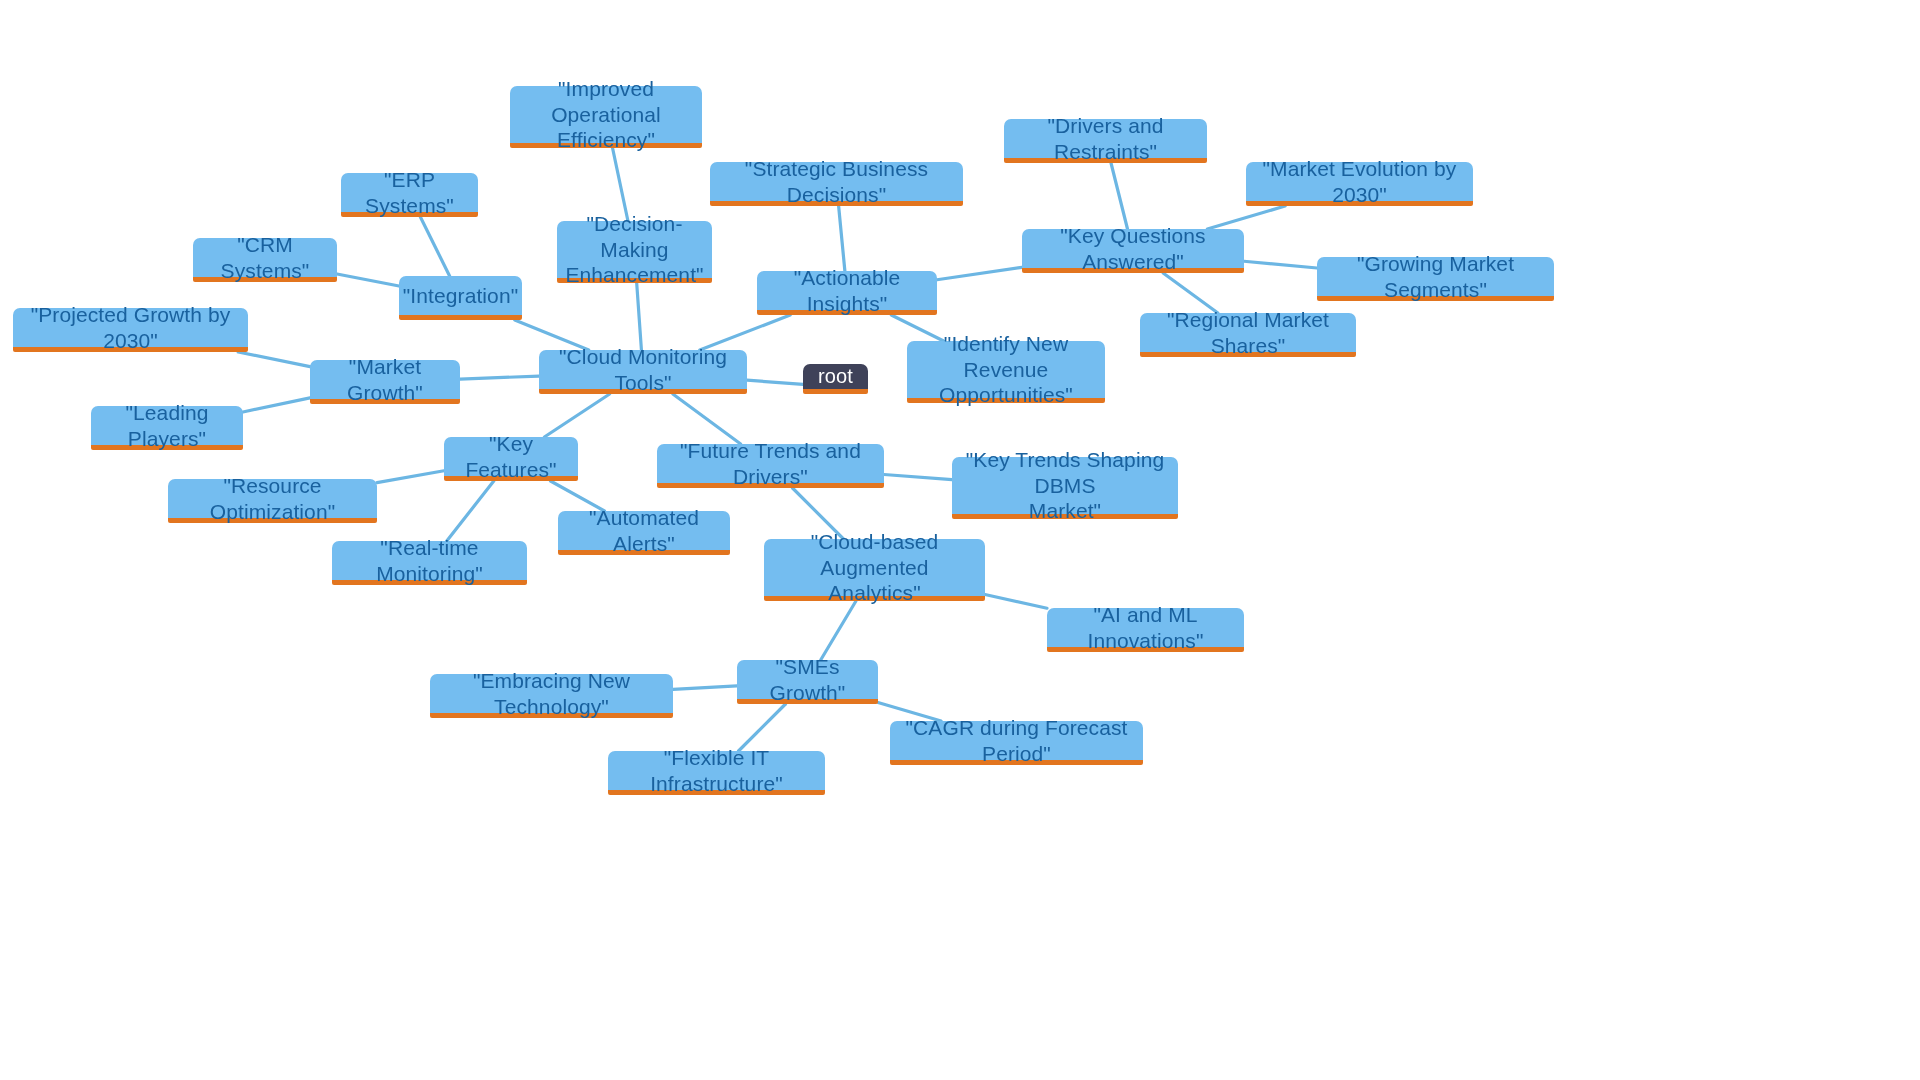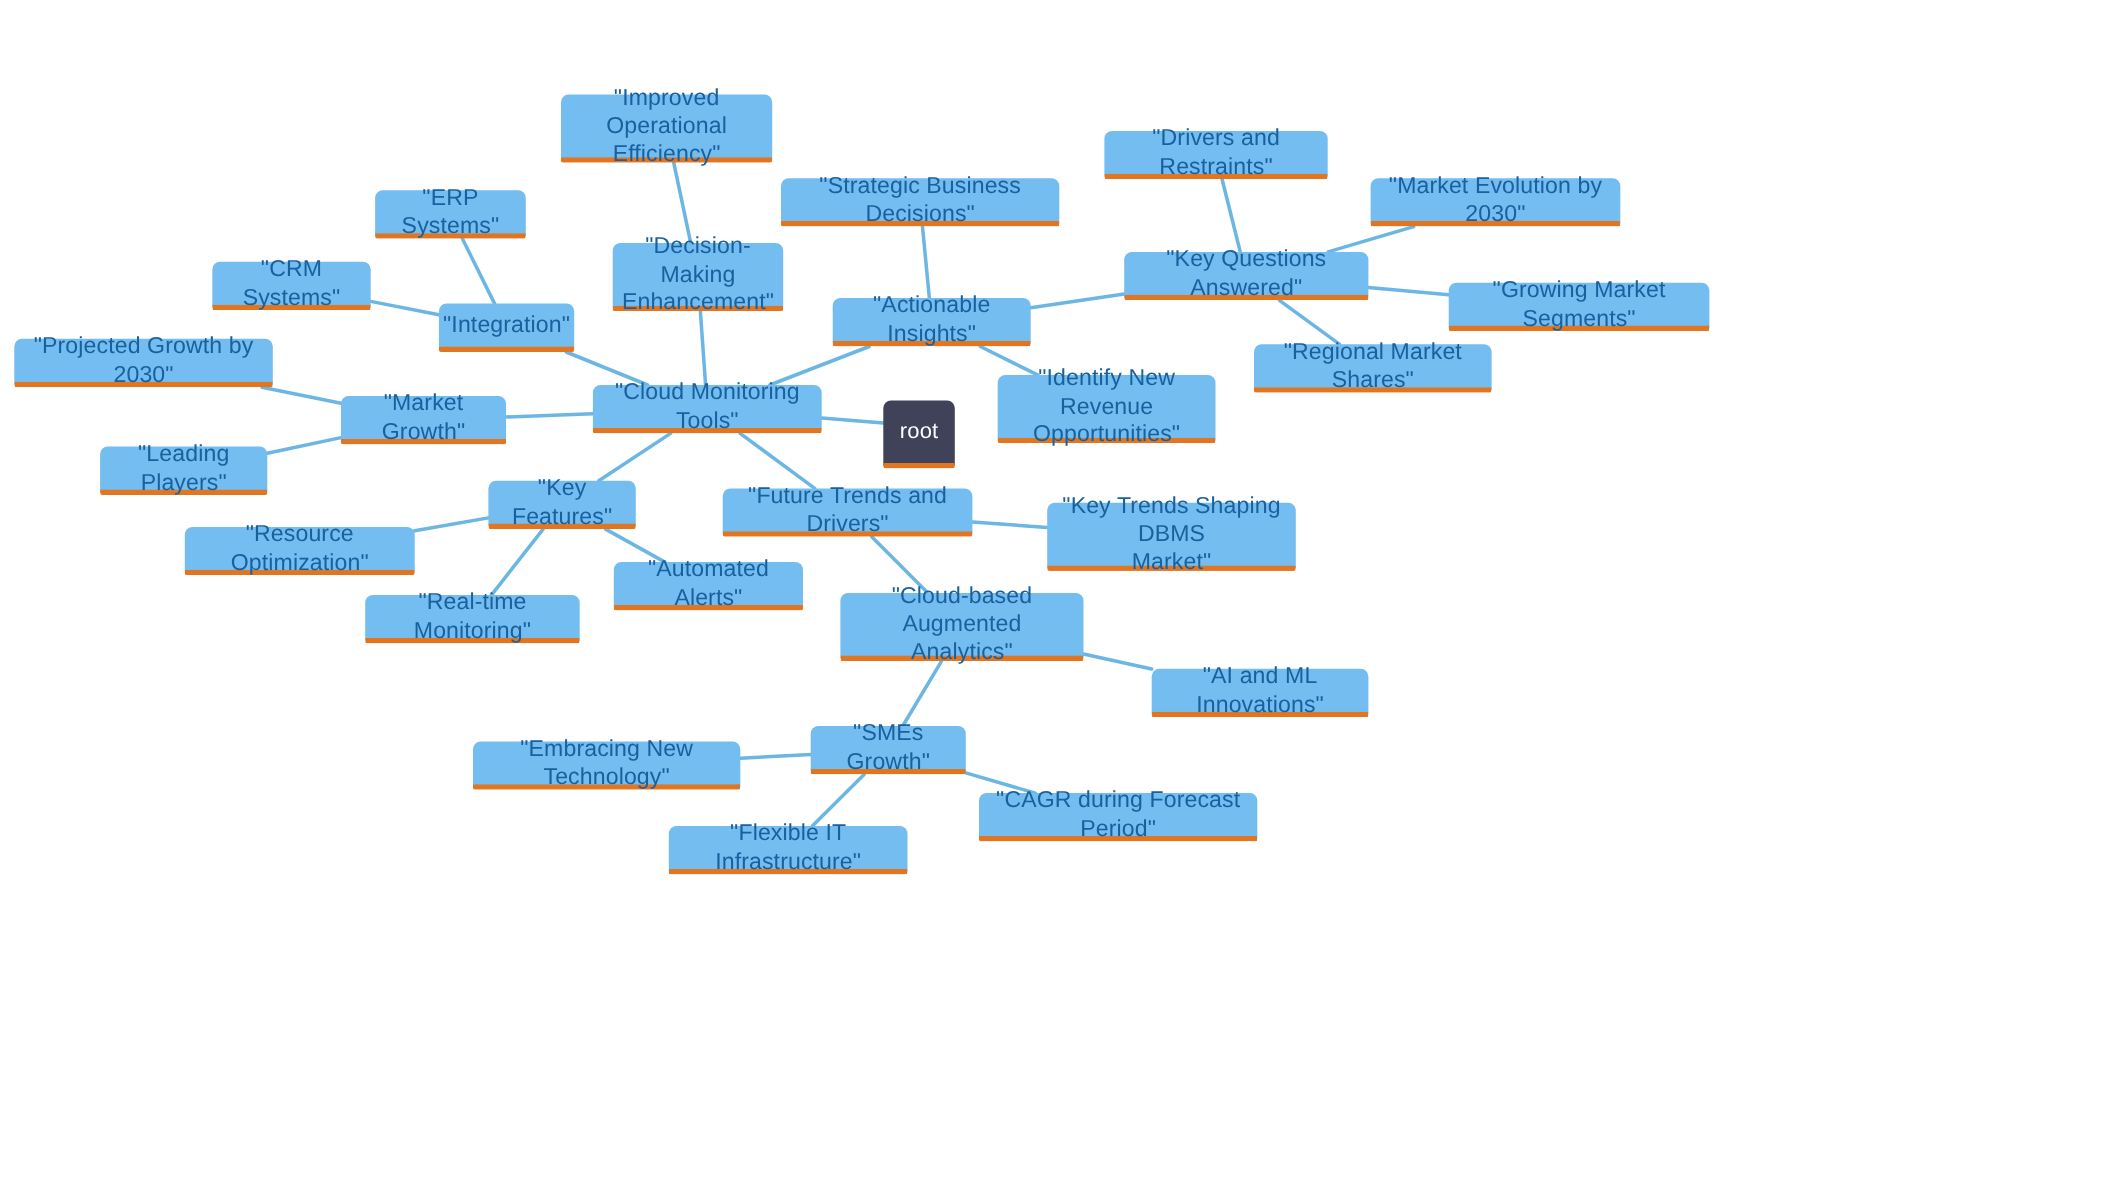--- a/index.html
+++ b/index.html
@@ -75,21 +75,21 @@
       <line x1="493.75961538461536" y1="481" x2="446.74038461538464" y2="541" stroke="#6cb6e3" stroke-width="3.2" stroke-linecap="round"></line>
       <line x1="550.5405405405405" y1="481" x2="604.4594594594595" y2="511" stroke="#6cb6e3" stroke-width="3.2" stroke-linecap="round"></line>
       <line x1="884" y1="474.4787775891341" x2="952" y2="479.5585738539898" stroke="#6cb6e3" stroke-width="3.2" stroke-linecap="round"></line>
       <line x1="792.5" y1="488" x2="843.5" y2="539" stroke="#6cb6e3" stroke-width="3.2" stroke-linecap="round"></line>
       <line x1="985" y1="594.4649446494465" x2="1047" y2="608.1918819188191" stroke="#6cb6e3" stroke-width="3.2" stroke-linecap="round"></line>
       <line x1="855.9553571428571" y1="601" x2="820.6607142857143" y2="660" stroke="#6cb6e3" stroke-width="3.2" stroke-linecap="round"></line>
       <line x1="737" y1="685.85546875" x2="673" y2="689.35546875" stroke="#6cb6e3" stroke-width="3.2" stroke-linecap="round"></line>
       <line x1="878" y1="702.5765550239234" x2="941.1229508196722" y2="721" stroke="#6cb6e3" stroke-width="3.2" stroke-linecap="round"></line>
       <line x1="785.5" y1="704" x2="738.5" y2="751" stroke="#6cb6e3" stroke-width="3.2" stroke-linecap="round"></line>
     </svg>
-<div class="node root-node" style="left: 803px; top: 364px; width: 65px; height: 62px;">
+<div class="node root-node" style="left: 803px; top: 364px; width: 65px; height: 30px;">
       <span>root</span>
     </div>
     <div class="node" style="left: 539px; top: 350px; width: 208px; height: 44px;">
       <span>"Cloud Monitoring Tools"</span>
     </div>
     <div class="node" style="left: 757px; top: 271px; width: 180px; height: 44px;">
       <span>"Actionable Insights"</span>
     </div>
     <div class="node" style="left: 1022px; top: 229px; width: 222px; height: 44px;">
       <span>"Key Questions Answered"</span>

